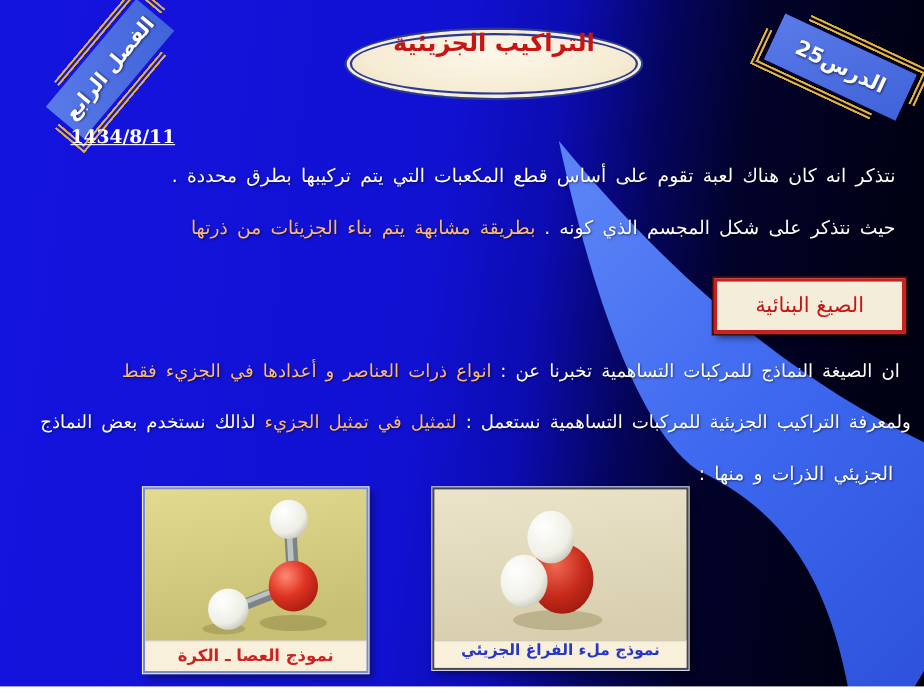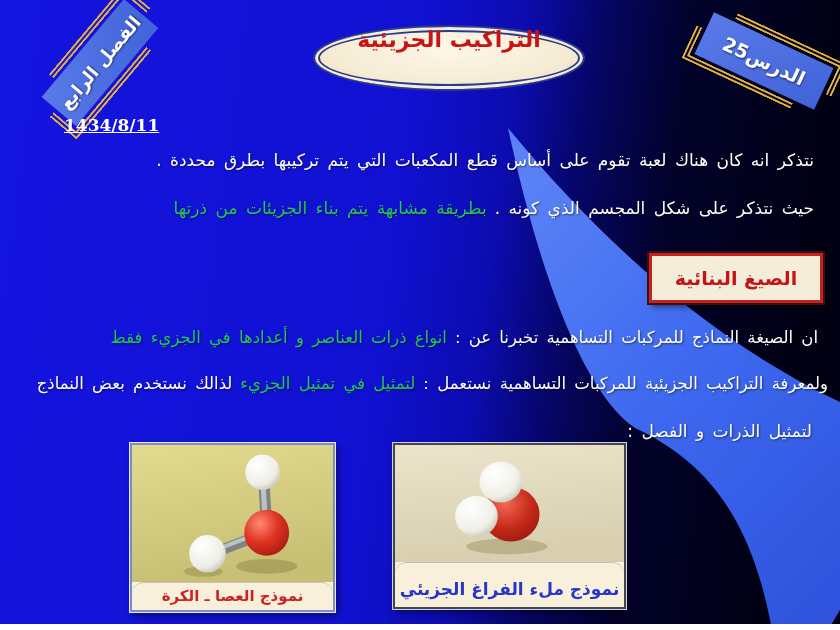--- a/index.html
+++ b/index.html
@@ -47,51 +47,51 @@
     color:#ffffff; font-weight:bold; font-size:17px;
     font-family:"DejaVu Serif", serif;
     text-decoration:underline;
   }
 
   .line {
     position:absolute; z-index:5; direction:rtl; white-space:nowrap;
     color:#ffffff; font-weight:normal; font-size:17px; word-spacing:3px;
     text-shadow:1px 1px 2px rgba(0,0,0,.5);
   }
-  .yellow { color:#22c55e; margin:0 8px; }
+  .yellow { color:#fdba74; margin:0 8px; }
   #p1 { top:150px; right:26px; }
   #p2 { top:198px; right:26px; }
   #p3 { top:328px; right:22px; font-size:16.5px; }
   #p4 { top:374px; right:12px; font-size:16.5px; }
   #p5 { top:421px; right:28px; }
 
   .section-box {
     position:absolute; z-index:6; left:649px; top:253px; width:168px; height:44px;
     background:#f4edda;
     border:3px solid #c62222;
     box-shadow:0 0 0 2px #3a1010, 3px 4px 6px rgba(0,0,0,.5);
-    color:#c41414; font-size:19px; font-weight:bold;
+    color:#c41414; font-size:19px; font-weight:normal;
     display:flex; align-items:center; justify-content:center;
     direction:rtl;
   }
 
   
   .figure { position:absolute; z-index:5; display:flex; flex-direction:column; background:#f8f0db; }
   .fig-left  { left:130px; top:443px; width:201px; height:165px;
                border:2px solid #7d8cc8; box-shadow:0 0 0 1px #e8ebf5, 3px 4px 7px rgba(0,0,0,.45); }
   .fig-right { left:393px; top:443px; width:229px; height:162px;
                border:2px solid #45454f; box-shadow:0 0 0 1px #cdd2e8, 3px 4px 7px rgba(0,0,0,.45); }
   .photo { flex:1; overflow:hidden; }
   .photo svg { display:block; width:100%; height:100%; }
   .caption {
     text-align:center; font-weight:bold; direction:rtl;
-    background:#f8f0db; padding:4px 0 5px; border-top:1px solid #c9c2ac;border-radius:12px;
+    background:#f8f0db; padding:4px 0 5px; border-top:1px solid #c9c2ac;
   }
   .fig-left  .caption { color:#cc2222; font-size:15px; }
-  .fig-right .caption { color:#2735c8; font-size:17px; padding:16px 0 8px; }
+  .fig-right .caption { color:#2735c8; font-size:14px; padding:0 0 8px; }
 
   .bottom-strip { position:absolute; z-index:8; left:0; top:624px; width:840px; height:6px; background:#ffffff; }
 </style>
 </head>
 <body>
 
 <svg id="bg-svg" viewBox="0 0 840 630" preserveAspectRatio="none" aria-hidden="true">
   <defs>
     <linearGradient id="bgG" x1="0" y1="0" x2="1" y2="0.1">
       <stop offset="0" stop-color="#1414e0"></stop>
@@ -135,21 +135,21 @@
 </div>
 
 <div class="line" id="p3">
   <span>ان الصيغة النماذج للمركبات التساهمية تخبرنا عن :</span><span class="yellow">انواع ذرات العناصر و أعدادها في الجزيء فقط</span>
 </div>
 
 <div class="line" id="p4">
   <span>ولمعرفة التراكيب الجزيئية للمركبات التساهمية نستعمل :</span><span class="yellow">لتمثيل في تمثيل الجزيء</span><span>لذالك نستخدم بعض النماذج</span>
 </div>
 
-<div class="line" id="p5">لتمثيل الذرات و الفصل :</div>
+<div class="line" id="p5">الجزيئي الذرات و منها :</div>
 
 <div class="figure fig-left">
   <div class="photo">
     <svg viewBox="0 0 197 131" preserveAspectRatio="none" aria-hidden="true">
       <defs>
         <linearGradient id="khaki" x1="0" y1="0" x2="0.25" y2="1">
           <stop offset="0" stop-color="#e2da8e"></stop>
           <stop offset="1" stop-color="#c7bf73"></stop>
         </linearGradient>
         <radialGradient id="wgL" cx="0.35" cy="0.3" r="0.85">

